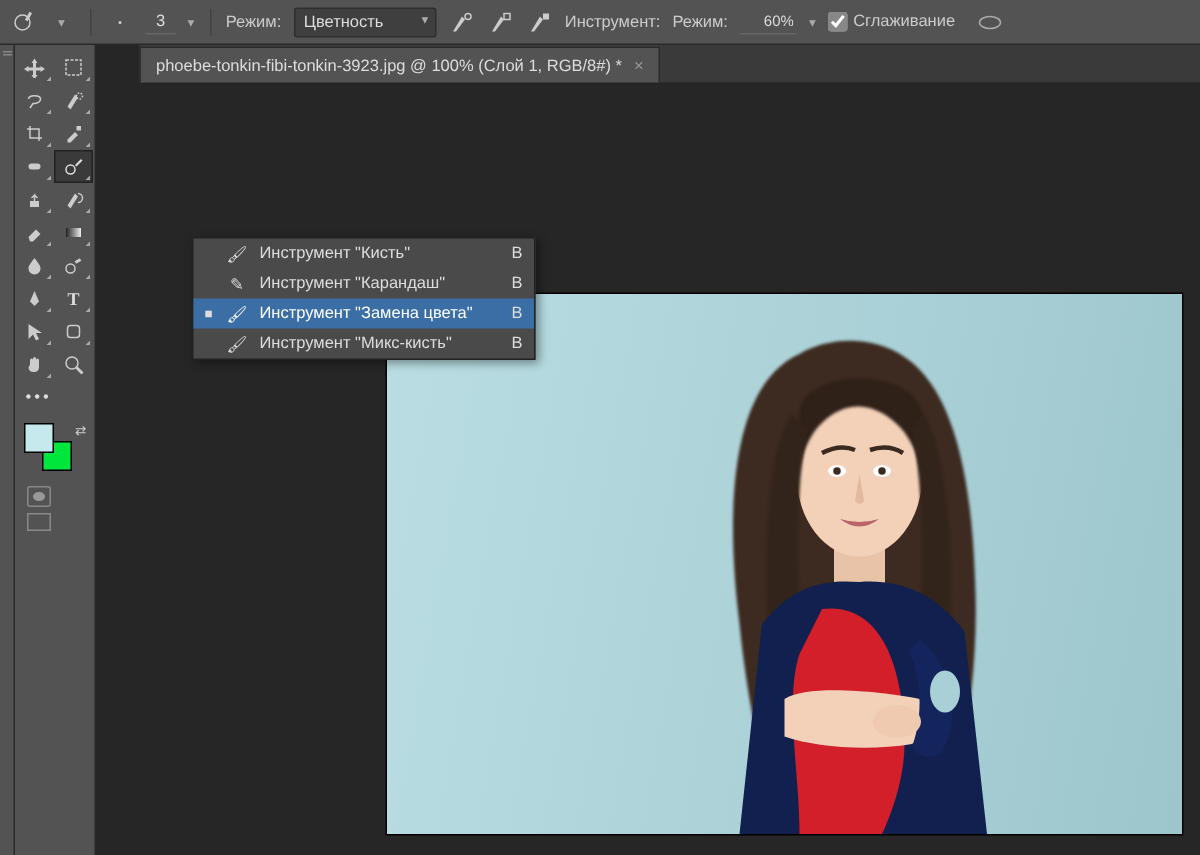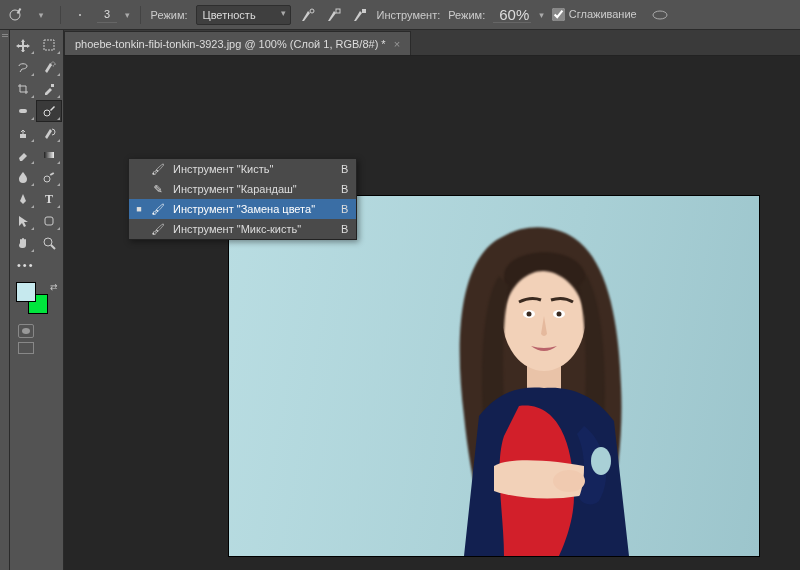--- a/index.html
+++ b/index.html
@@ -5,40 +5,40 @@
   * { margin: 0; padding: 0; box-sizing: border-box; font-family: "Segoe UI", Tahoma, sans-serif; }
   body { background: #535353; width: 800px; height: 570px; overflow: hidden; color: #ccc; font-size: 11px; }
   .topbar { height: 30px; background: #535353; border-bottom: 1px solid #2a2a2a; display: flex; align-items: center; padding: 0 6px; gap: 8px; }
   .topbar .ico { width: 18px; height: 18px; display: inline-flex; align-items: center; justify-content: center; }
   .topbar .sep { width: 1px; height: 18px; background: #434343; margin: 0 2px; }
   .topbar .lbl { color: #ccc; text-align: center; }
   .topbar select, .topbar input[type=text] { background: #3f3f3f; border: 1px solid #2e2e2e; color: #ddd; font-size: 11px; height: 20px; padding: 1px 18px 1px 6px; border-radius: 2px; appearance: none; position: relative; }
   .select-wrap { position: relative; display: inline-block; }
   .select-wrap::after { content: "▾"; position: absolute; right: 5px; top: 3px; color: #aaa; font-size: 9px; pointer-events: none; }
   .topbar .num { width: 20px; background: transparent; border: none; border-bottom: 1px solid #666; text-align: center; color: #ddd; height: 16px; font-size: 11px; }
-  .tolerance { width: 38px; background: transparent; border: none; border-bottom: 1px solid #666; text-align: right; color: #ddd; height: 16px; font-size: 15px; padding-right:2px; }
+  .tolerance { width: 38px; background: transparent; border: none; border-bottom: 1px solid #666; text-align: right; color: #ddd; height: 16px; font-size: 10px; padding-right:2px; }
   .chk { display: flex; align-items: flex-start; gap: 4px; }
   .chk input { accent-color: #888; width: 13px; height: 13px; }
   .app { display: flex; height: calc(100% - 30px); }
   .sidebar-l { width: 10px; background: #535353; border-right: 1px solid #2a2a2a; position: relative; }
   .sidebar-l .handle { position:absolute; top:4px; left:2px; width:6px; height:3px; border-top:1px solid #888; border-bottom:1px solid #888; }
   .toolbox { width: 54px; background: #535353; border-right: 1px solid #2a2a2a; display: flex; flex-direction: column; padding-top: 4px; }
   .toolbox .row { display: flex; }
   .toolcell { width: 26px; height: 22px; display: flex; align-items: center; justify-content: center; border: 1px solid transparent; color: #ddd; position: relative; }
   .toolcell.active { background: #3a3a3a; border: 1px solid #222; }
   .toolcell .tri { position: absolute; right: 1px; bottom: 1px; width: 0; height: 0; border-left: 3px solid transparent; border-bottom: 3px solid #aaa; }
   .swatches { margin-top: 6px; margin-left: 6px; position: relative; width: 36px; height: 36px; }
   .swatch-bg { position: absolute; left: 12px; top: 12px; width: 20px; height: 20px; background: #00e63d; border: 1px solid #000; }
   .swatch-fg { position: absolute; left: 0; top: 0; width: 20px; height: 20px; background: #c6e9ee; border: 1px solid #000; }
   .swatch-mini { position:absolute; left:34px; top:0; width:10px; height:10px; }
   .swatch-mini::before { content:"⇄"; font-size:9px; color:#ccc; position:absolute; }
   .quickmask { margin: 6px 0 0 8px; width: 16px; height: 14px; border:1px solid #888; border-radius:2px; position:relative; }
   .quickmask::after{ content:""; position:absolute; left:3px; top:3px; width:8px; height:6px; background:#999; border-radius:50%; }
   .screenmode { margin: 4px 0 0 8px; width: 16px; height: 12px; border:1px solid #888; position:relative; }
-  .content { flex: 1; background: #262626; display: flex; flex-direction: column; position: relative; }
+  .content { flex: 1; background: #262626; display: flex; flex-direction: column; position: relative; padding-left: 29px; }
   .tabbar { height: 26px; background: #3a3a3a; display: flex; align-items: flex-end; border-bottom: 1px solid #222; }
   .tab { height: 24px; background: #535353; border: 1px solid #2a2a2a; border-bottom: none; padding: 4px 10px; display: flex; align-items: center; gap: 6px; font-size: 11px; color: #ddd; }
   .tab .x { color: #999; font-size: 11px; margin-left: 2px; }
   .canvas-area { flex: 1; display: flex; align-items: center; justify-content: center; position: relative; }
   .canvas { width: 530px; height: 360px; background: linear-gradient(100deg, #b9dde2 0%, #a9d0d6 60%, #9cc5cc 100%); position: absolute; left: 165px; top: 140px; overflow: hidden; box-shadow: 0 0 0 1px #000; }
   .fig { position: absolute; left: 180px; top: 20px; width: 270px; height: 340px; }
   .flyout { position: absolute; left: 64px; top: 128px; background: #4a4a4a; border: 1px solid #222; box-shadow: 2px 2px 6px rgba(0,0,0,.4); z-index: 50; }
   .flyout .item { display: flex; align-items: center; height: 20px; padding: 0 8px 0 6px; gap: 8px; color: #ddd; font-size: 11px; white-space: nowrap; }
   .flyout .item .dot { width: 8px; text-align: center; color: #ddd; font-size: 9px; }
   .flyout .item .ficon { width: 14px; text-align: center; }

